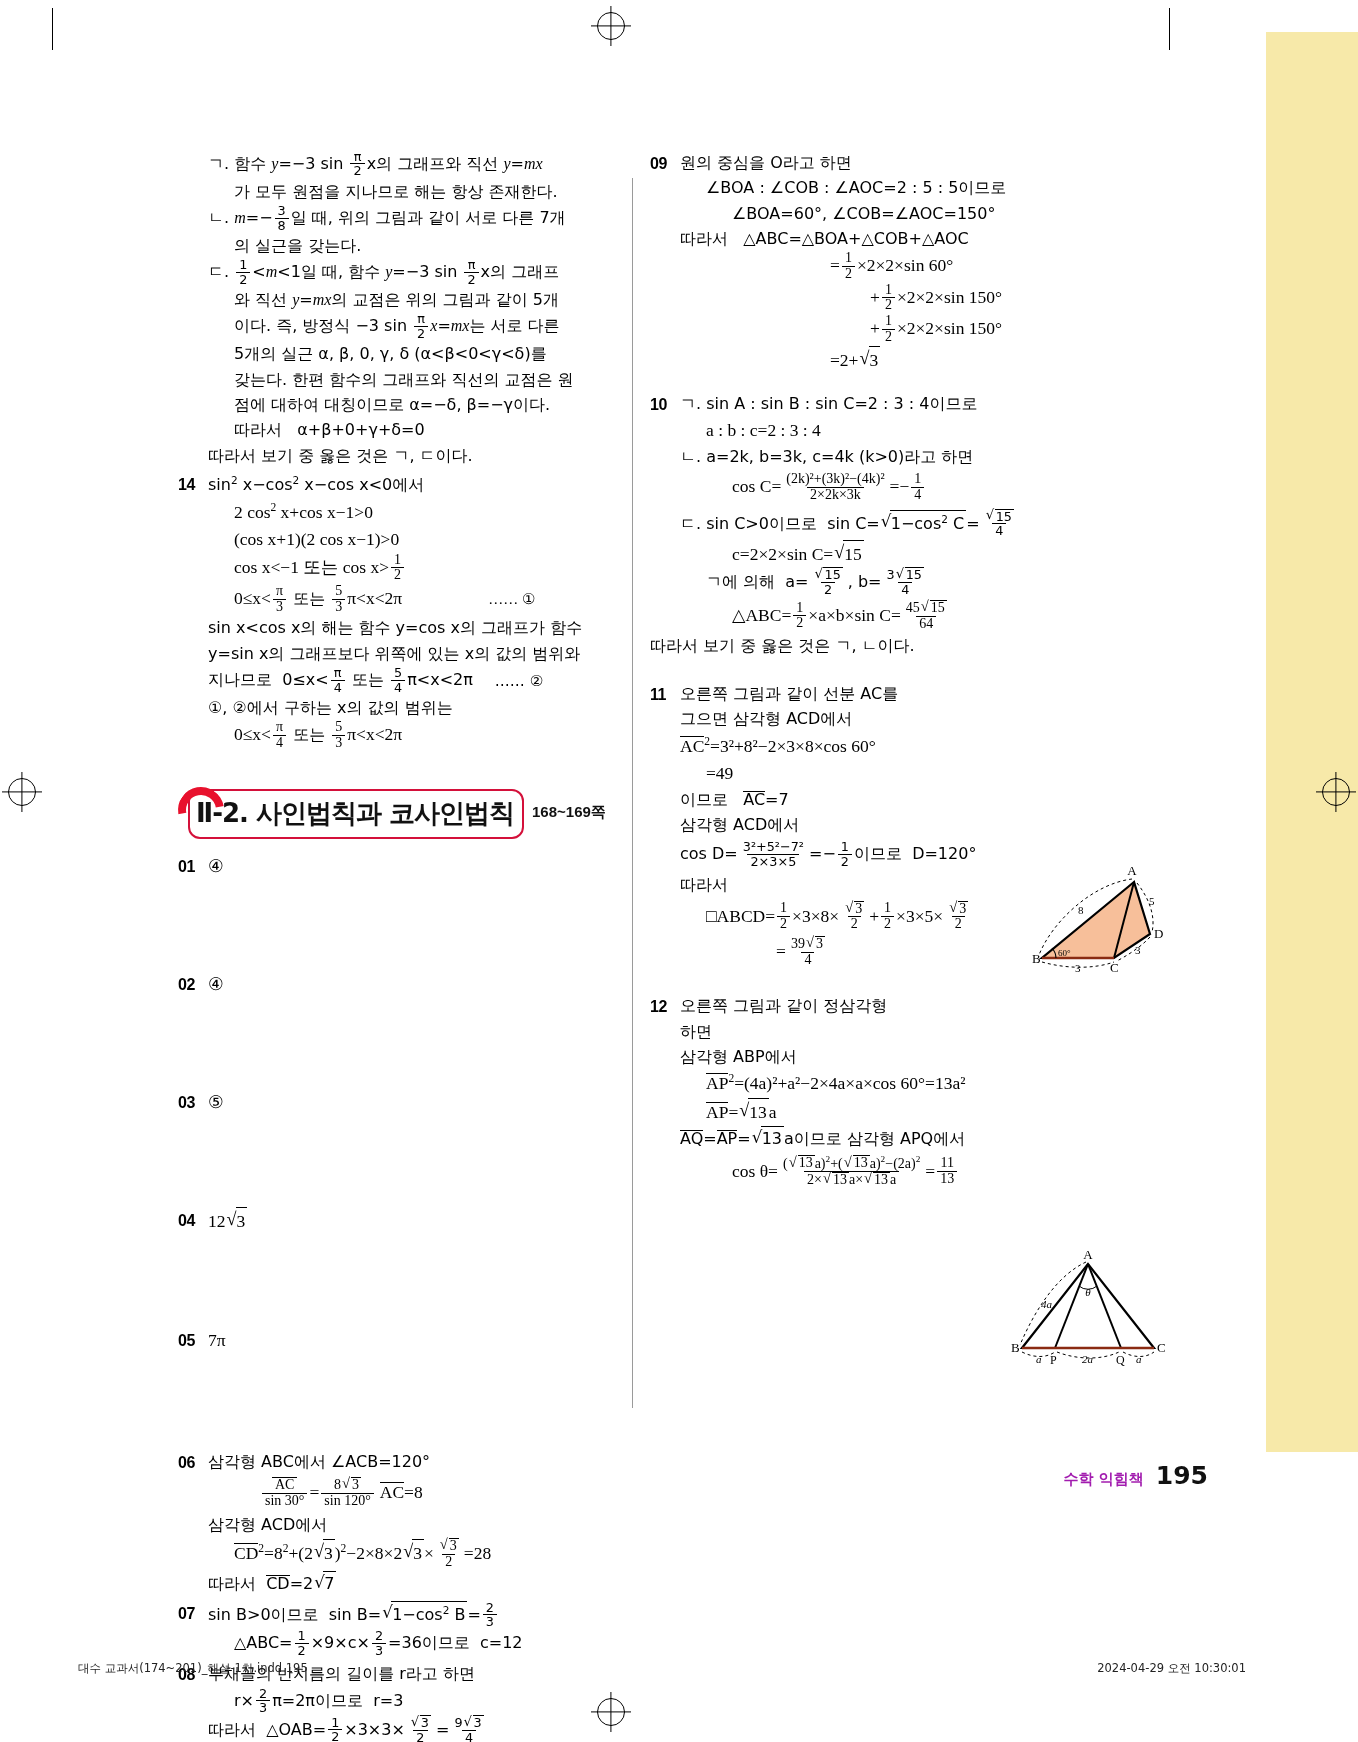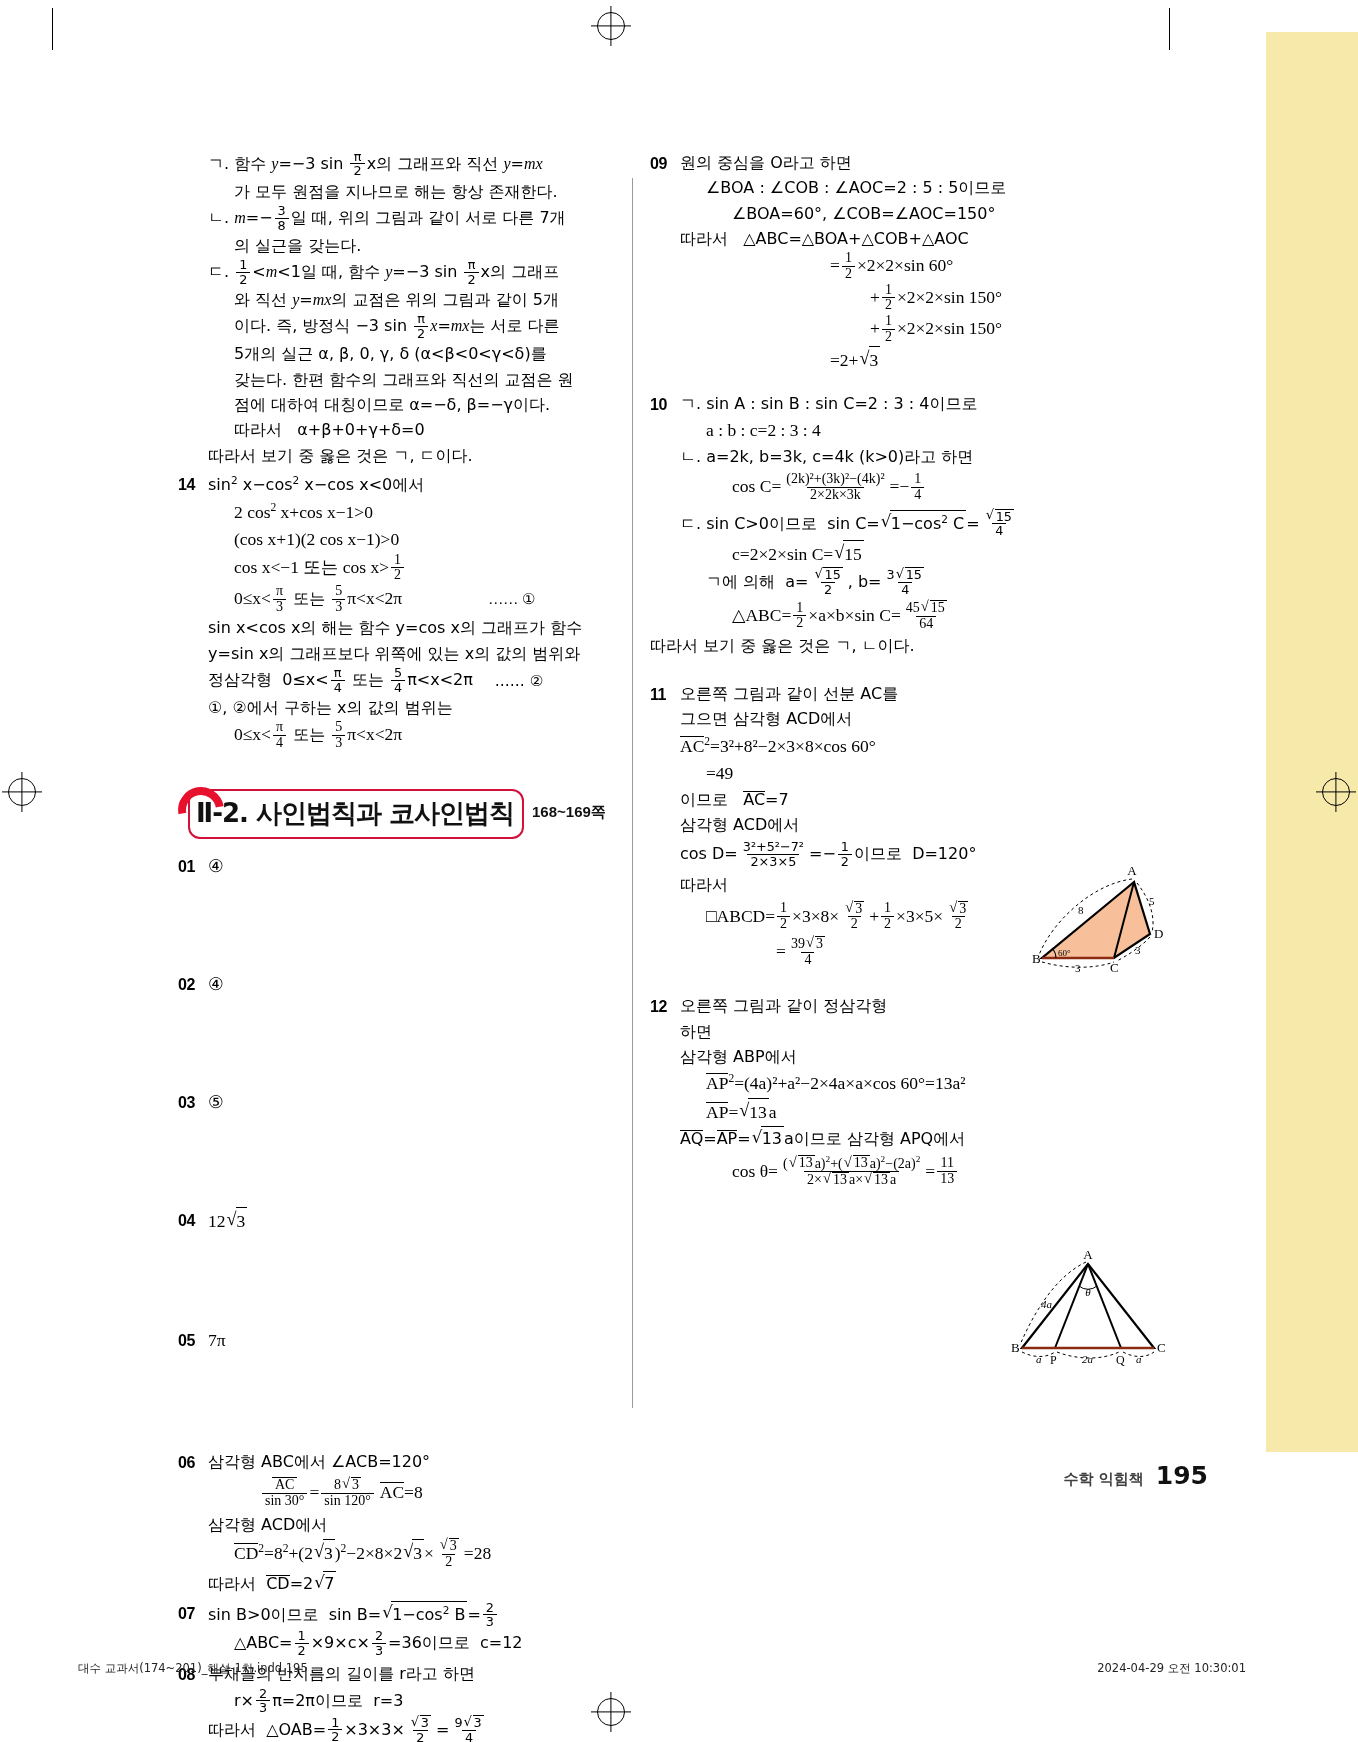--- a/index.html
+++ b/index.html
@@ -104,21 +104,21 @@
   .fig{position:absolute;}
   #fig11{left:1022px;top:862px;}
   #fig12{left:1008px;top:1248px;}
 
   
   .pagefoot{
     position:absolute;right:150px;bottom:252px;
     font-family:"DejaVu Sans","Liberation Sans",sans-serif;
     display:flex;align-items:baseline;gap:12px;
   }
-  .pagefoot .label{font-size:15px;font-weight:bold;color:#404040;}
+  .pagefoot .label{font-size:15px;font-weight:bold;color:#a21caf;}
   .pagefoot .pnum{font-size:25px;font-weight:bold;color:#111;}
   .printfoot{
     position:absolute;left:78px;bottom:66px;
     font-family:"DejaVu Sans","Liberation Sans",sans-serif;
     font-size:11.5px;color:#222;white-space:nowrap;
   }
   .printstamp{
     position:absolute;right:112px;bottom:66px;
     font-family:"DejaVu Sans","Liberation Sans",sans-serif;
     font-size:11.5px;color:#222;white-space:nowrap;
@@ -211,21 +211,21 @@
               <span class="nu">π</span>
               <span class="de">3</span>
             </span><span class="ko"> 또는 </span><span class="frac">
               <span class="nu">5</span>
               <span class="de">3</span>
             </span><span>π&lt;x&lt;2π</span><span style="padding-left:86px;font-size:15px;">…… ①</span>
         </div>
         <div class="line ko">sin x&lt;cos x의 해는 함수 y=cos x의 그래프가 함수</div>
         <div class="line ko">y=sin x의 그래프보다 위쪽에 있는 x의 값의 범위와</div>
         <div class="line ko">
-          <span>정삼각형</span>&nbsp;&nbsp;<span>0≤x&lt;</span><span class="frac">
+          <span>지나므로</span>&nbsp;&nbsp;<span>0≤x&lt;</span><span class="frac">
               <span class="nu">π</span>
               <span class="de">4</span>
             </span><span> 또는 </span><span class="frac">
               <span class="nu">5</span>
               <span class="de">4</span>
             </span><span>π&lt;x&lt;2π</span><span style="padding-left:22px;font-size:15px;">…… ②</span>
         </div>
         <div class="line ko">①, ②에서 구하는 x의 값의 범위는</div>
         <div class="line ind1">
           <span>0≤x&lt;</span><span class="frac">

